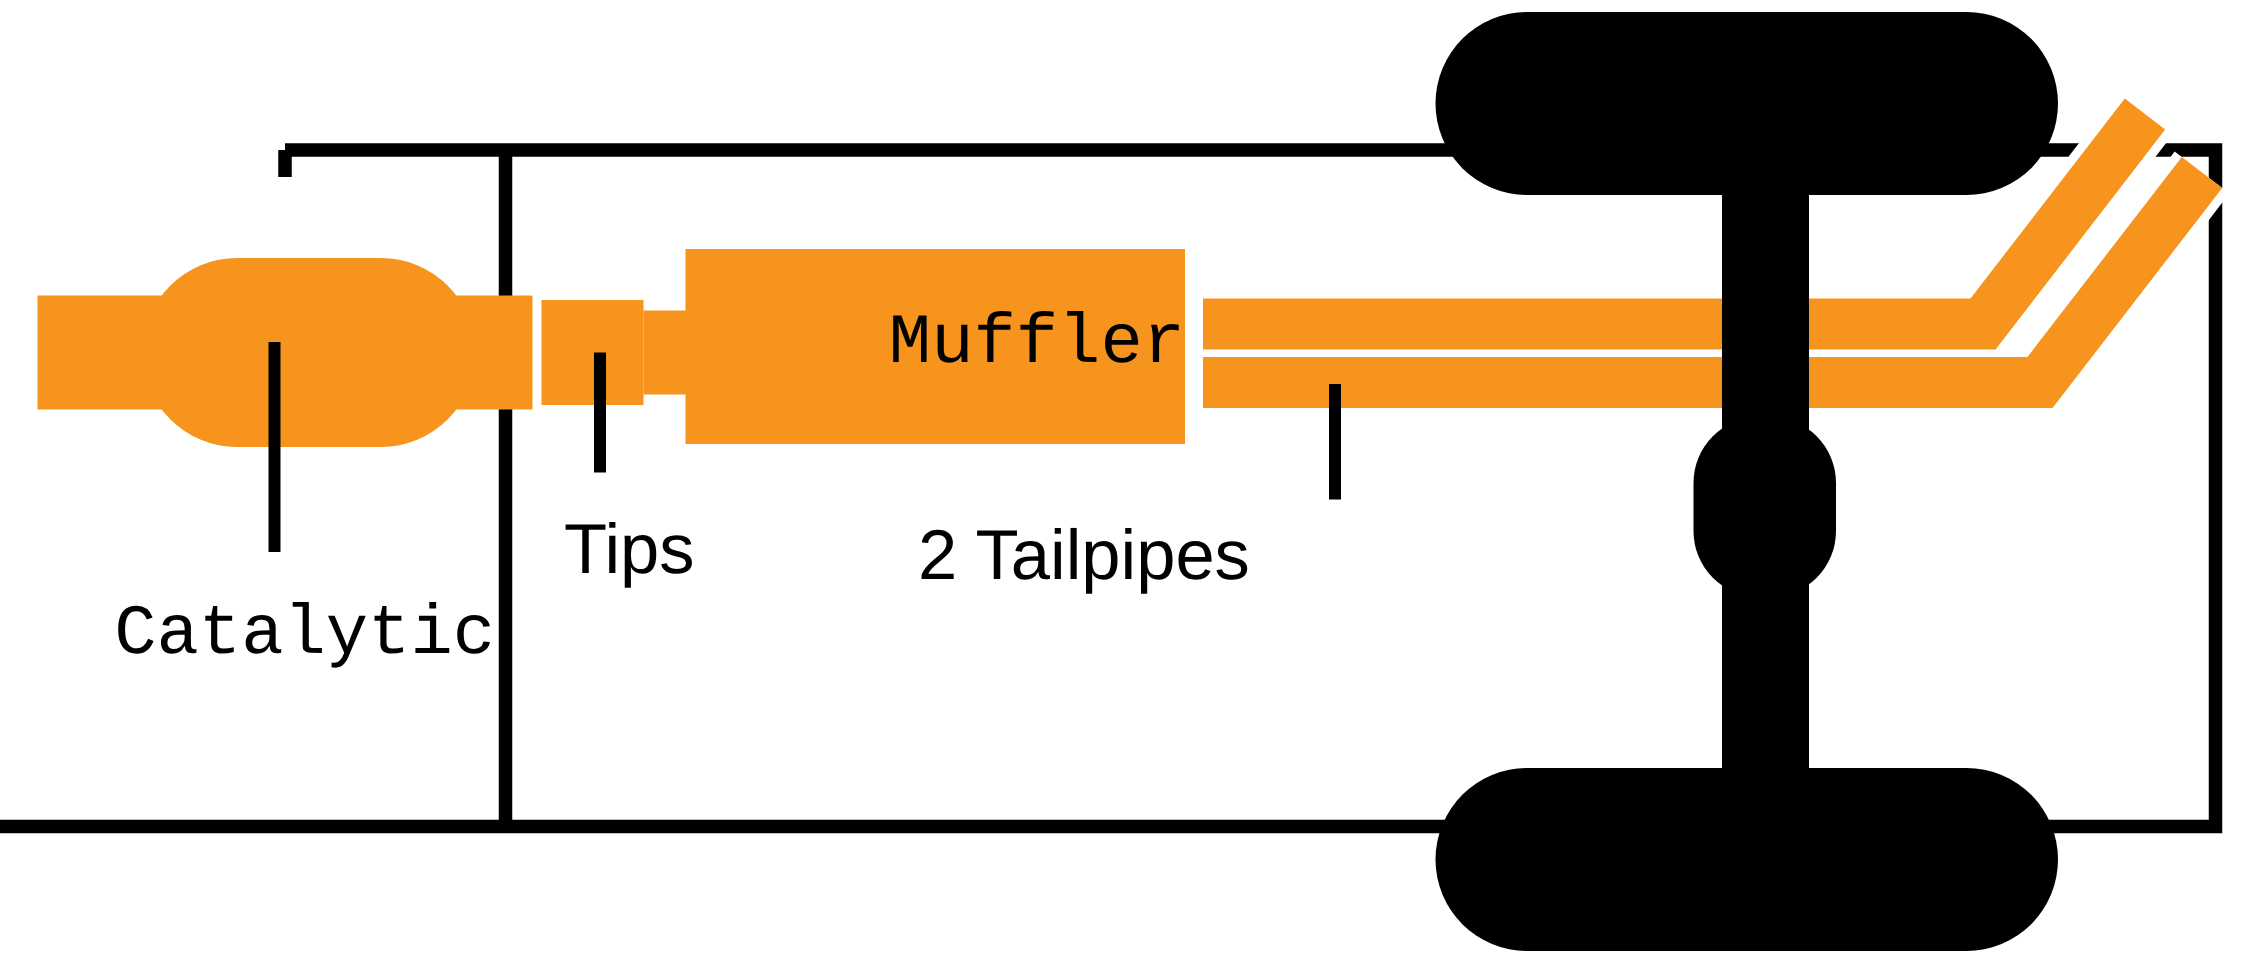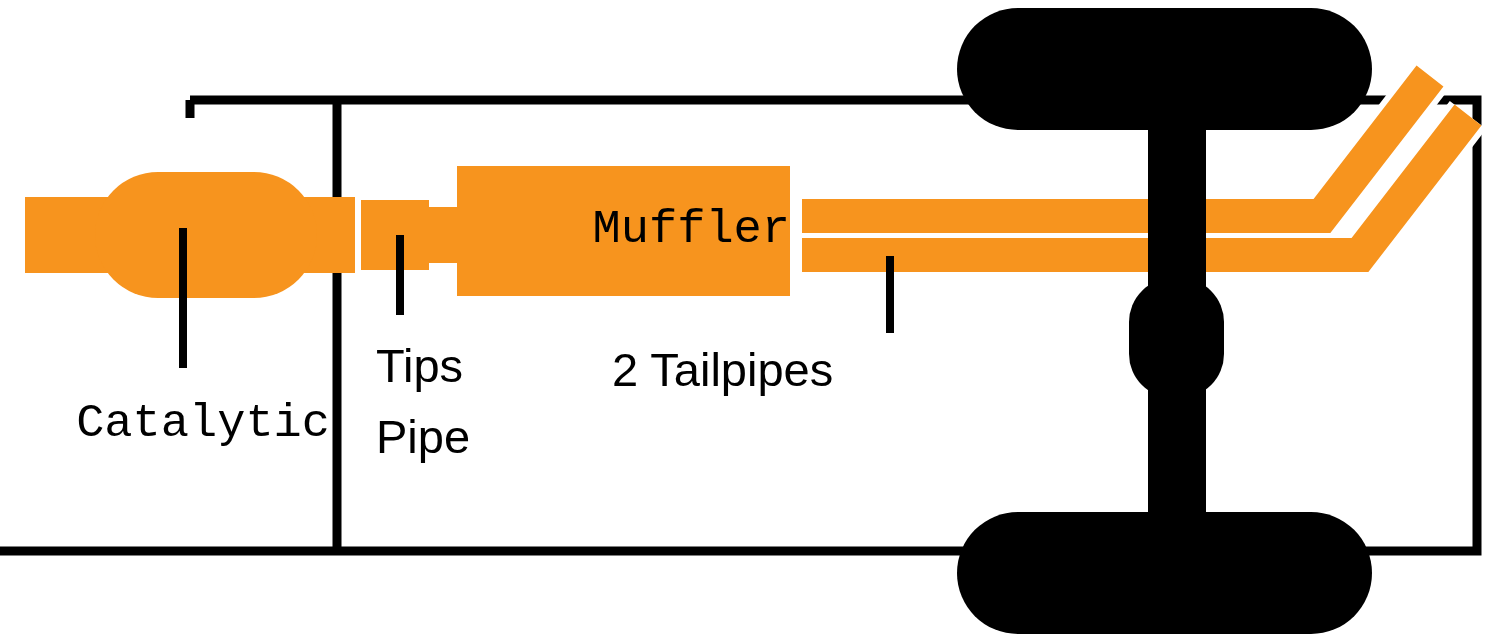--- a/index.html
+++ b/index.html
@@ -73,21 +73,20 @@
 
     <line class="leader" x1="183" y1="228" x2="183" y2="368"></line>
     <line class="leader" x1="400" y1="235" x2="400" y2="315"></line>
     <line class="leader" x1="890" y1="256" x2="890" y2="333"></line>
   </svg>
 
   <div class="label centered" style="left:457px; top:206px; width:333px;">Muffler</div>
 
   <div class="label two-line" style="left:376px; top:330px;">
     <span class="line">Tips</span>
-    <span class="line">Pipe</span>
   </div>
 
   <div class="label" style="left:612px; top:346px;text-align:right;">2 Tailpipes</div>
 
 
   <div class="label two-line centered" style="left:15px; top:388px; width:315px;">
     <span class="line">Catalytic</span>
   </div>
 
 </div>

